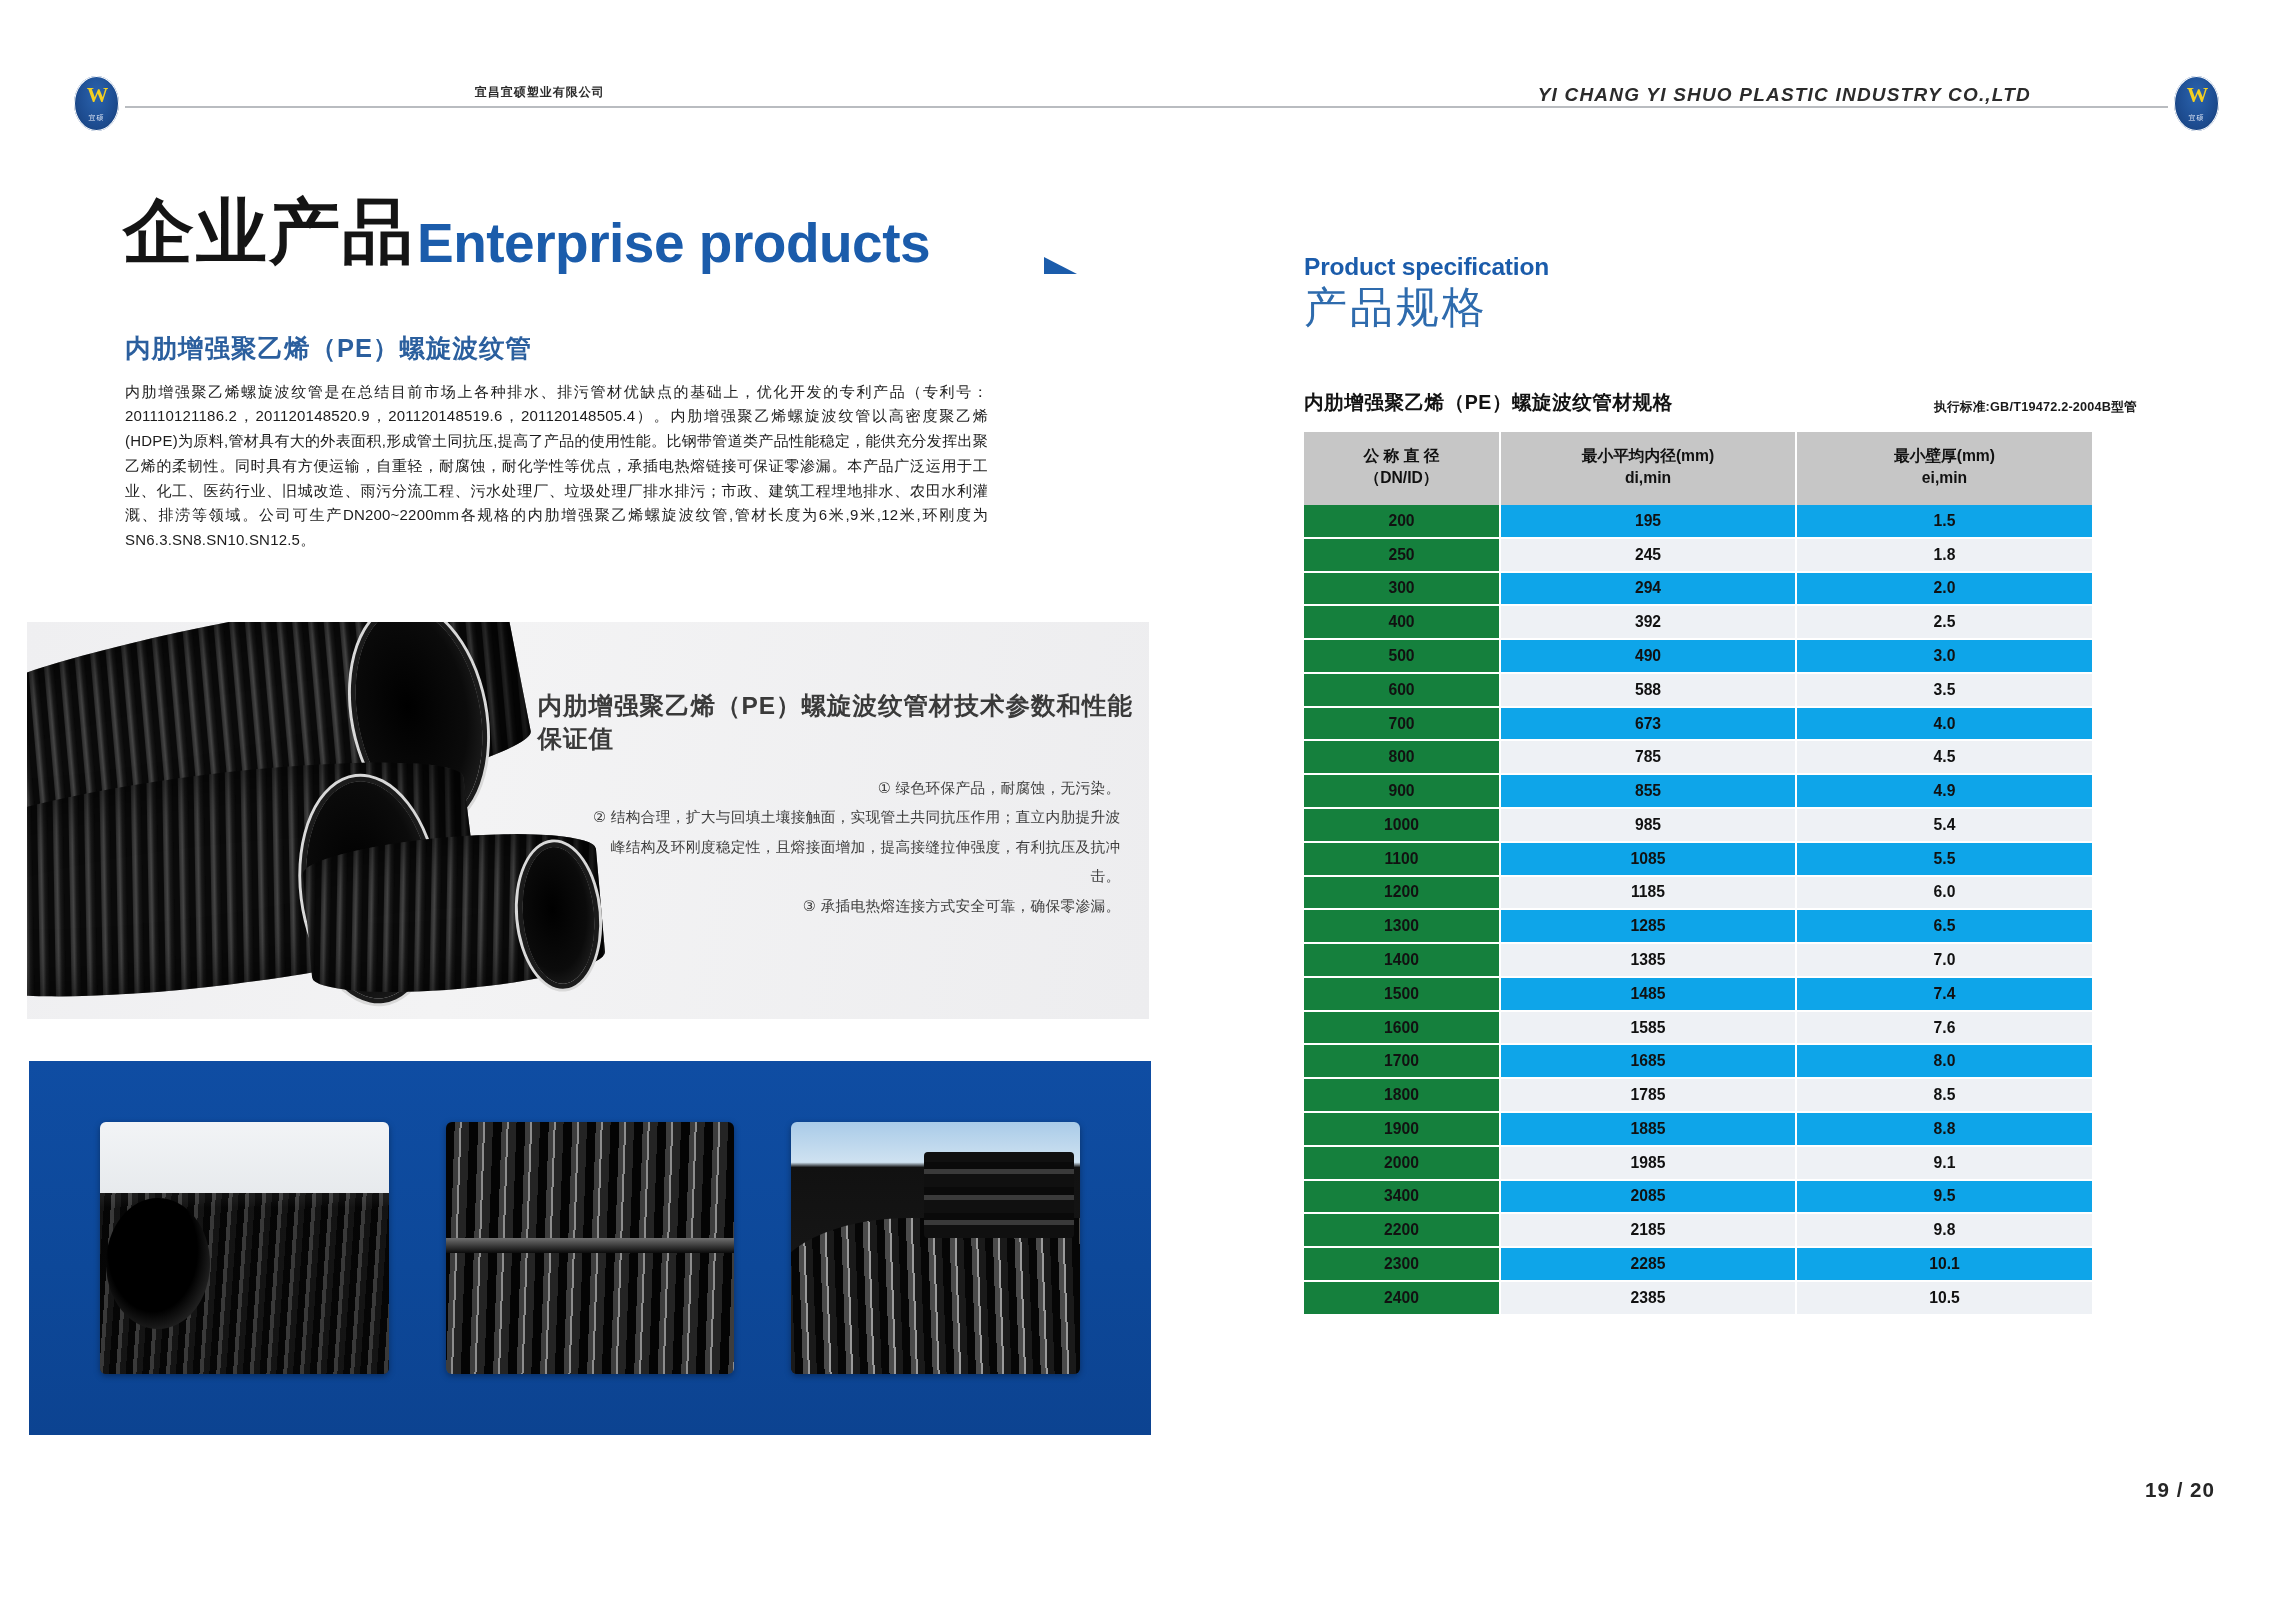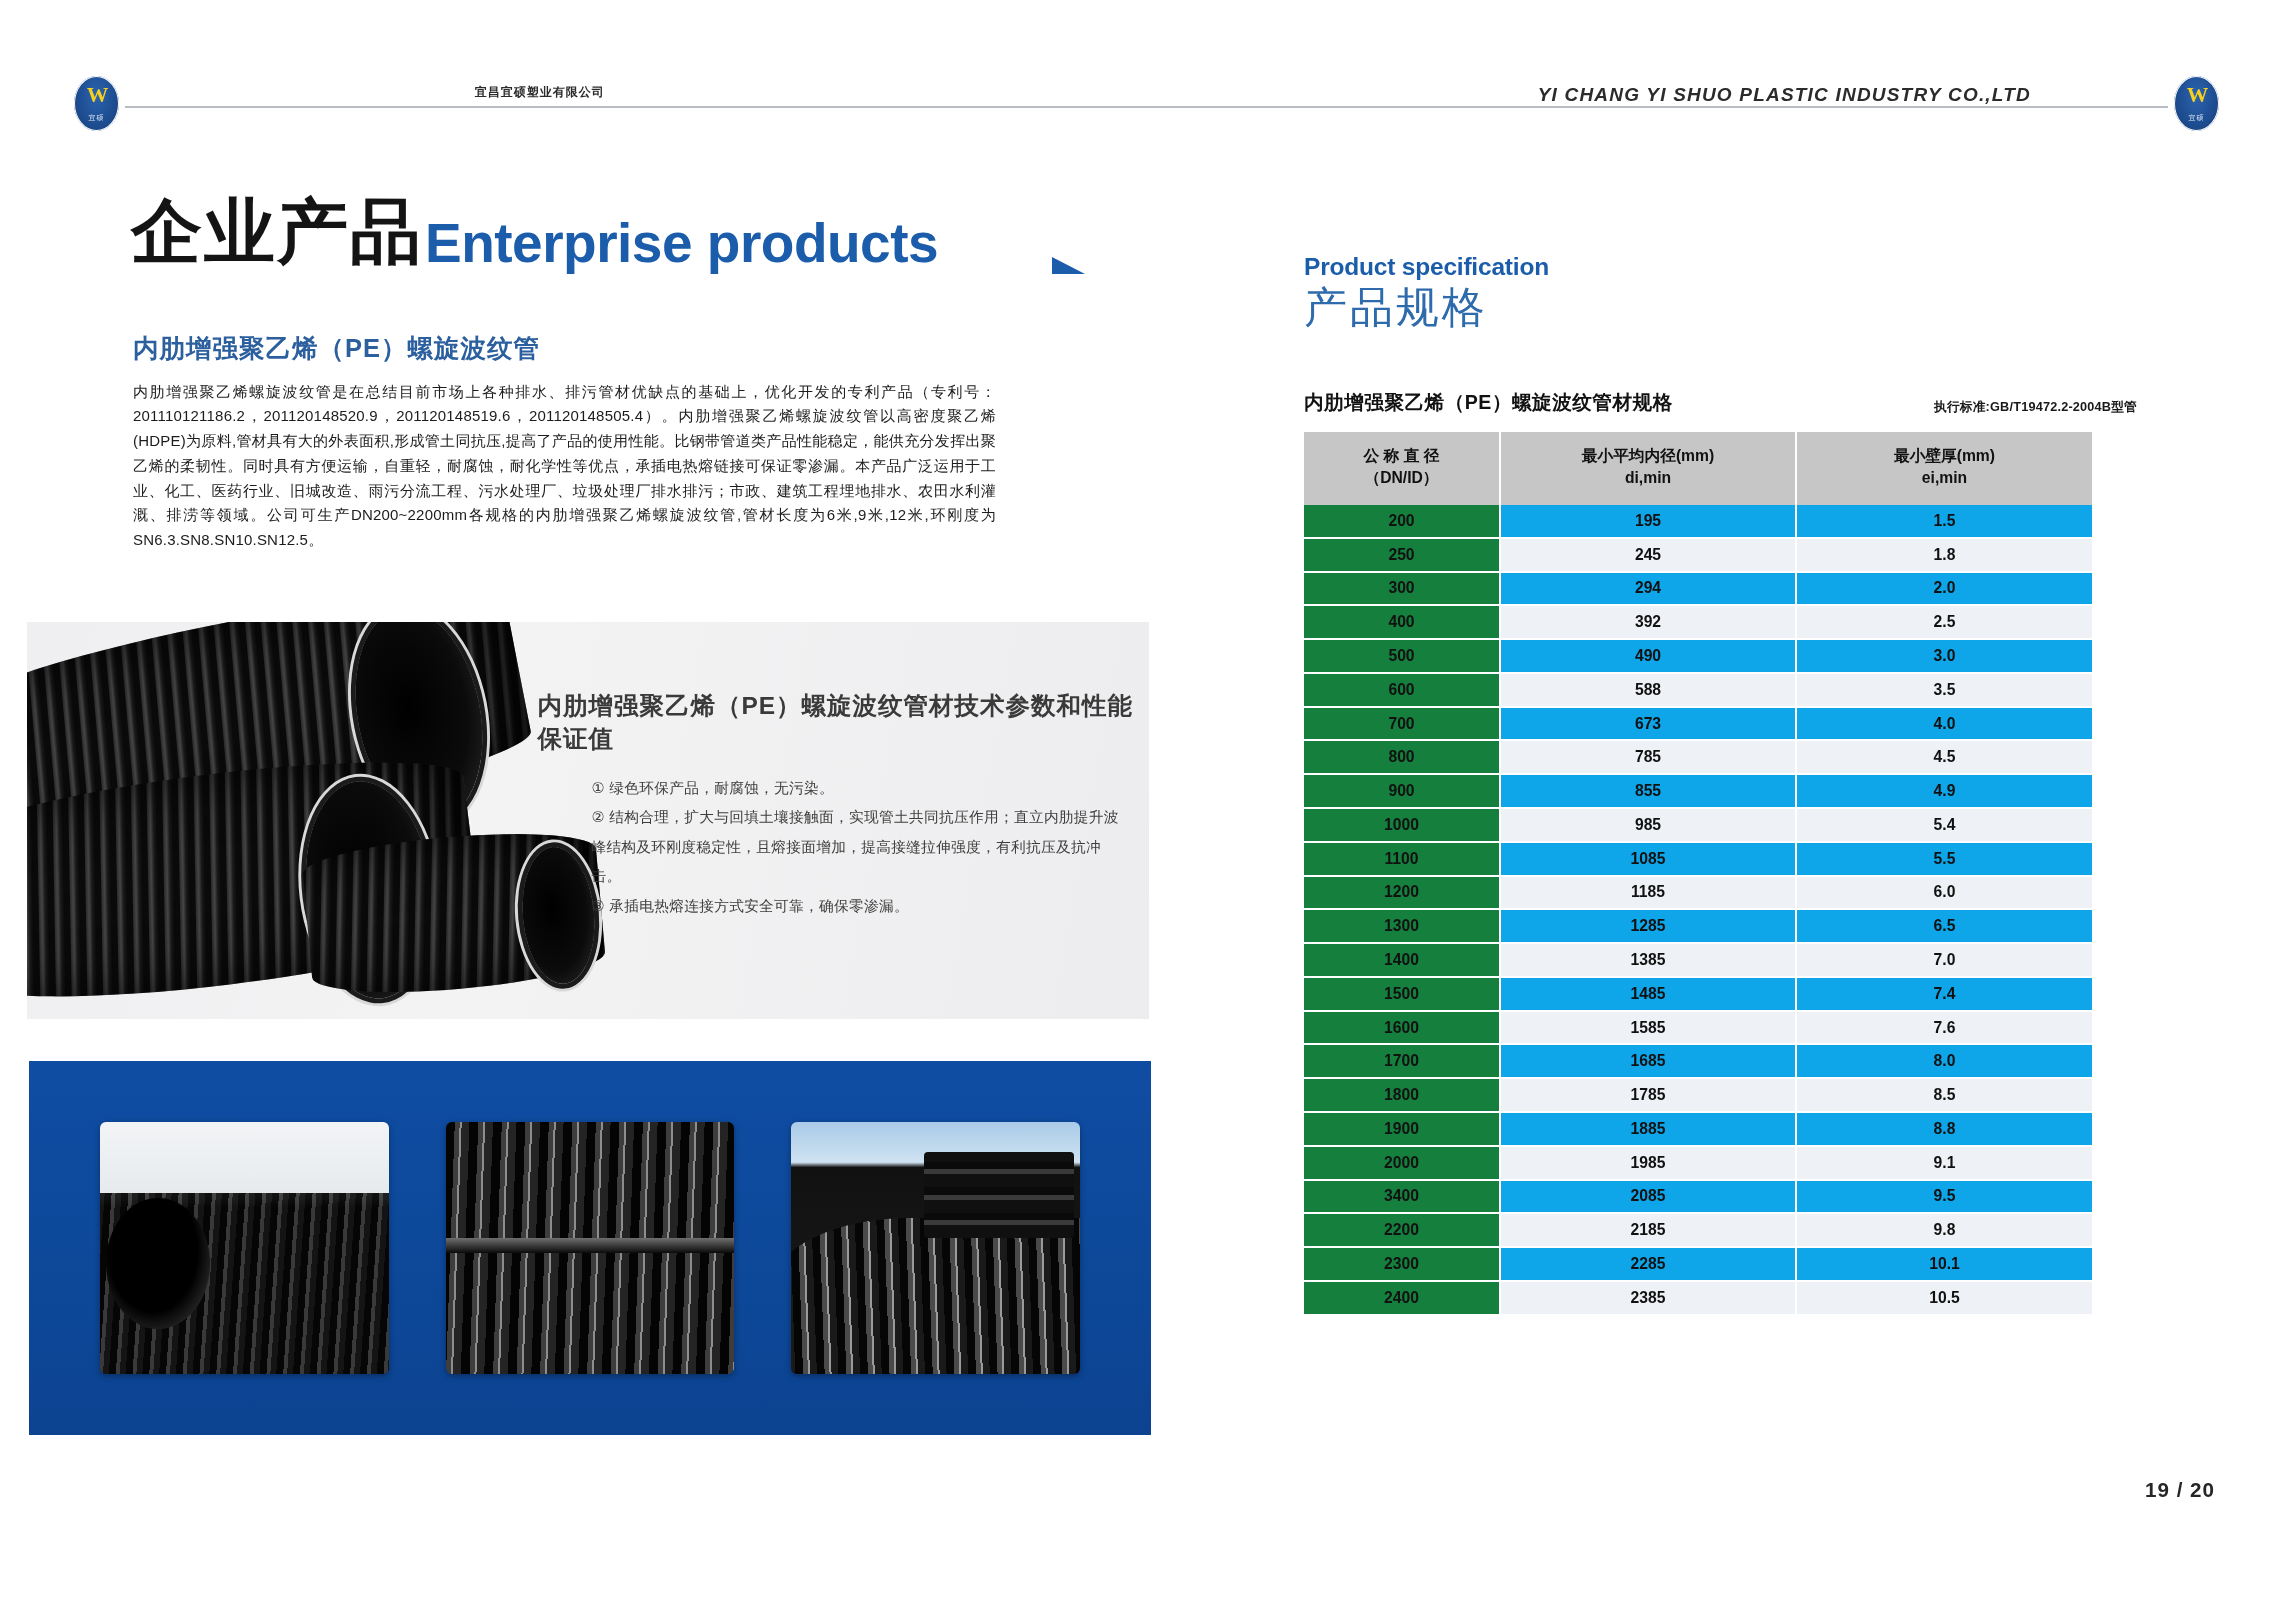--- a/index.html
+++ b/index.html
@@ -42,21 +42,21 @@
   .hdr-rule.right { left:1112px; right:125px; }
 
   .hdr-text {
     position:absolute; top:7.8px; font-size:12px; font-weight:bold; color:#2b2b2b;
     background:#fff; padding:0 13.7px; white-space:nowrap;
   }
   .hdr-text.cn { left:461px; letter-spacing:1px; }
   .hdr-text.en { left:1524px; letter-spacing:1.2px; font-size:19px;font-style:italic; }
 
   
-  .left-col { position:absolute; left:8px; top:196px; width:1166px; }
+  .left-col { position:absolute; left:0; top:196px; width:1166px; }
 
   .title-row { position:relative; height:98px; margin-left:123px; }
   .title-cn {
     position:absolute; left:0; top:0;
     font-size:71px; font-weight:bold; color:#141414;
     letter-spacing:2px; line-height:1;
     font-family:"DejaVu Sans","Liberation Sans",sans-serif;
   }
   .title-en {
     position:absolute; left:294px; top:19.6px;
@@ -112,21 +112,21 @@
   .mouth.m3 { left:510px; top:235px; width:71px;  height:137px; transform:rotate(-5deg); }
 
   .gp-title {
     position:absolute; left:510px; top:67px;
     font-size:24.5px; font-weight:bold; color:#3a3a3a; letter-spacing:1px;
   }
   .gp-list {
     position:absolute; left:564px; top:152px; width:529px;
     font-size:14.7px; line-height:2.0; color:#3d3d3d; letter-spacing:0.3px;
   }
-  .gp-list div { white-space:normal; }
+  .gp-list div { white-space:normal;text-align:right; }
 
   
   .blue-panel {
     position:absolute; left:29px; top:1061px;
     width:1122px; height:374px;
     background:linear-gradient(180deg,#0f4da3 0%,#0d4899 55%,#0c4391 100%);
   }
   .photo-row {
     position:absolute; left:71px; top:61px; right:71px; bottom:61px;
     display:flex; gap:57px;

